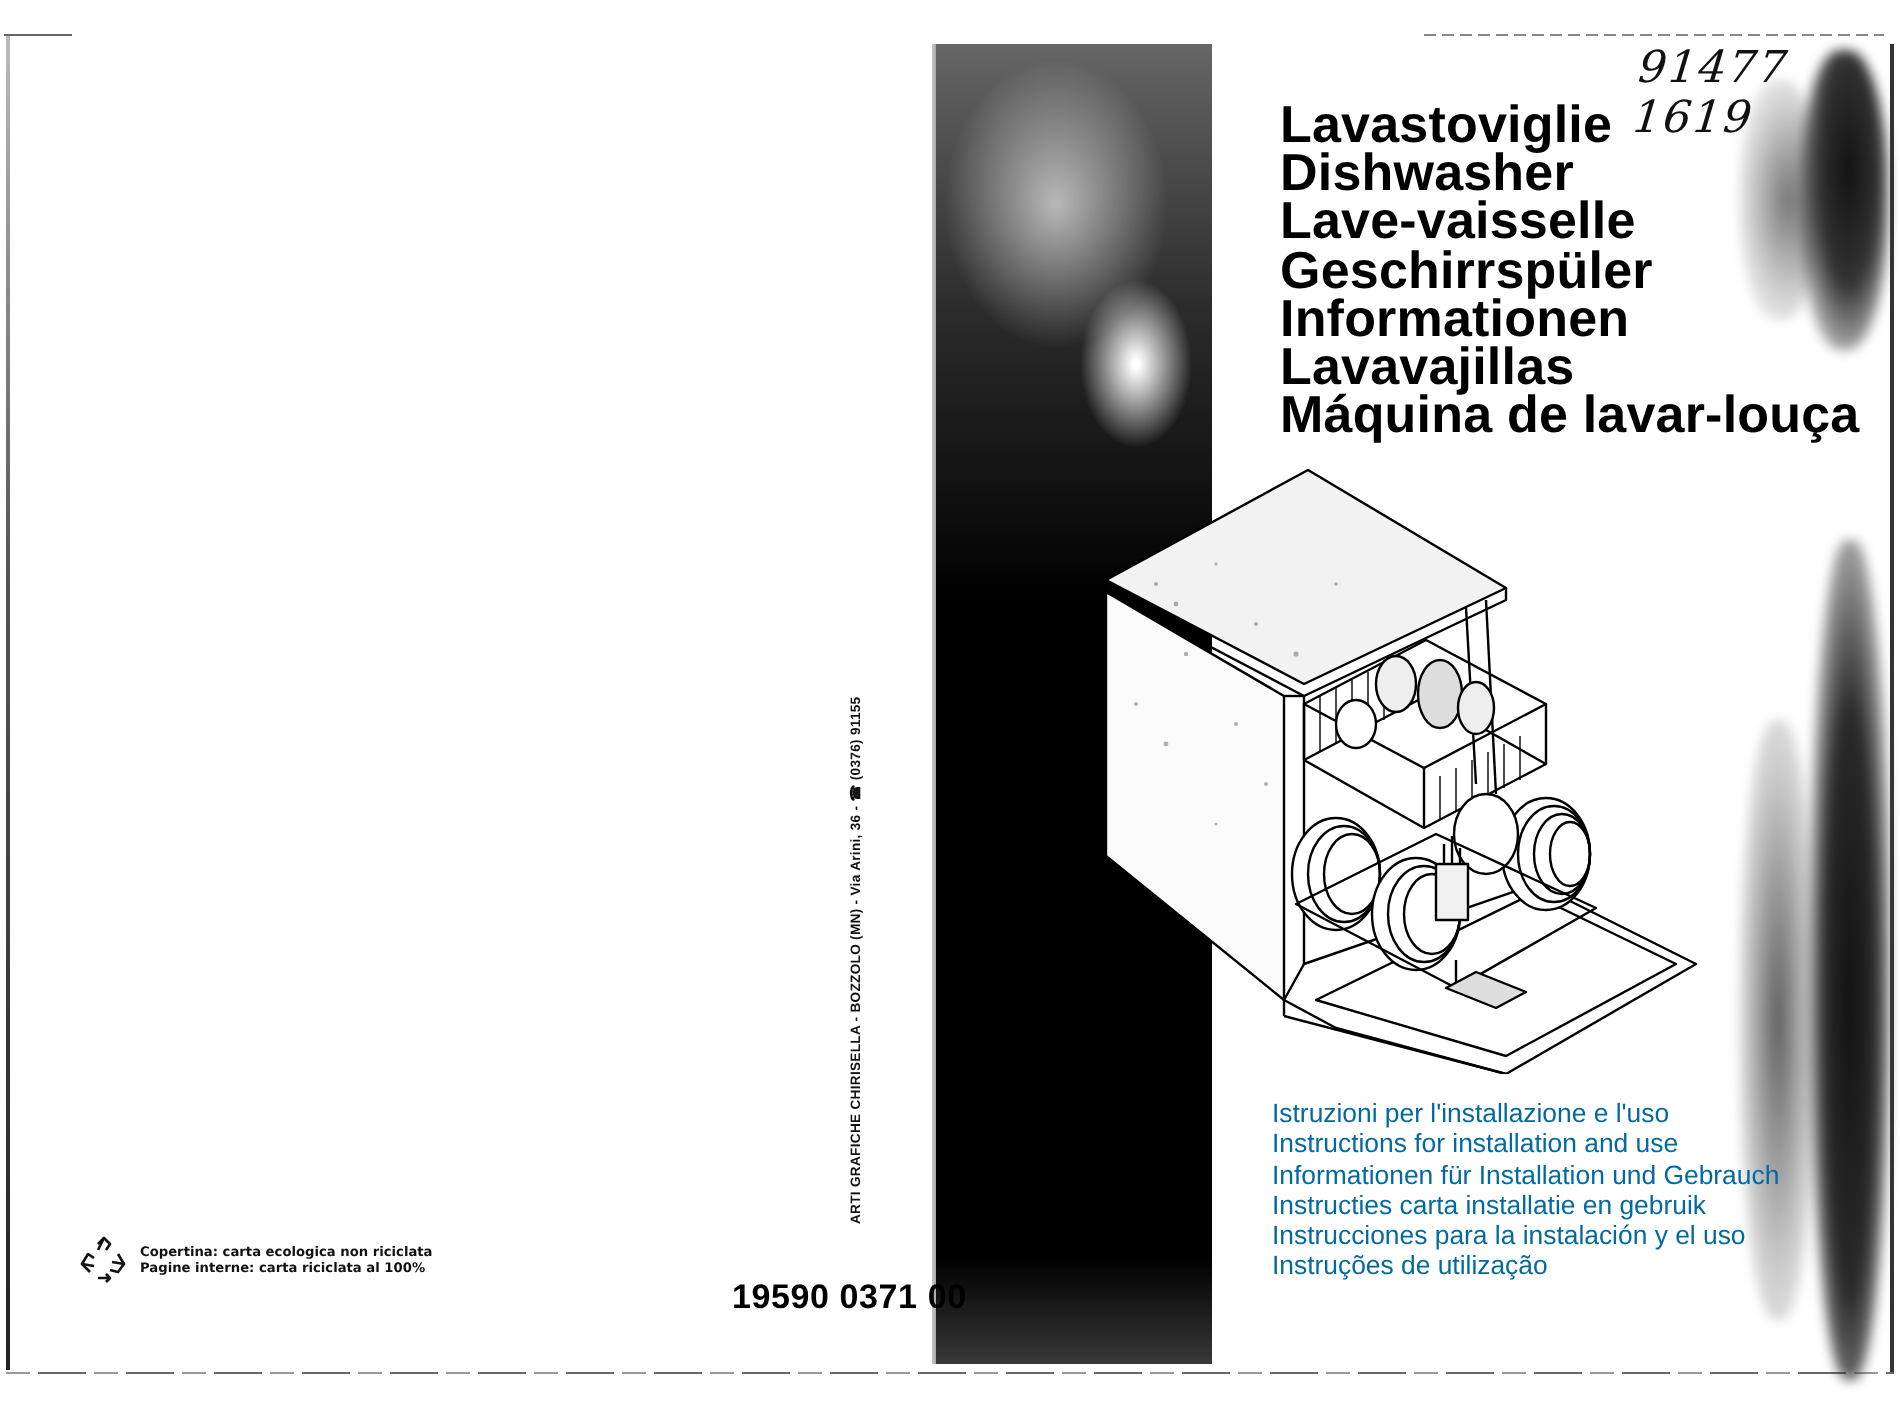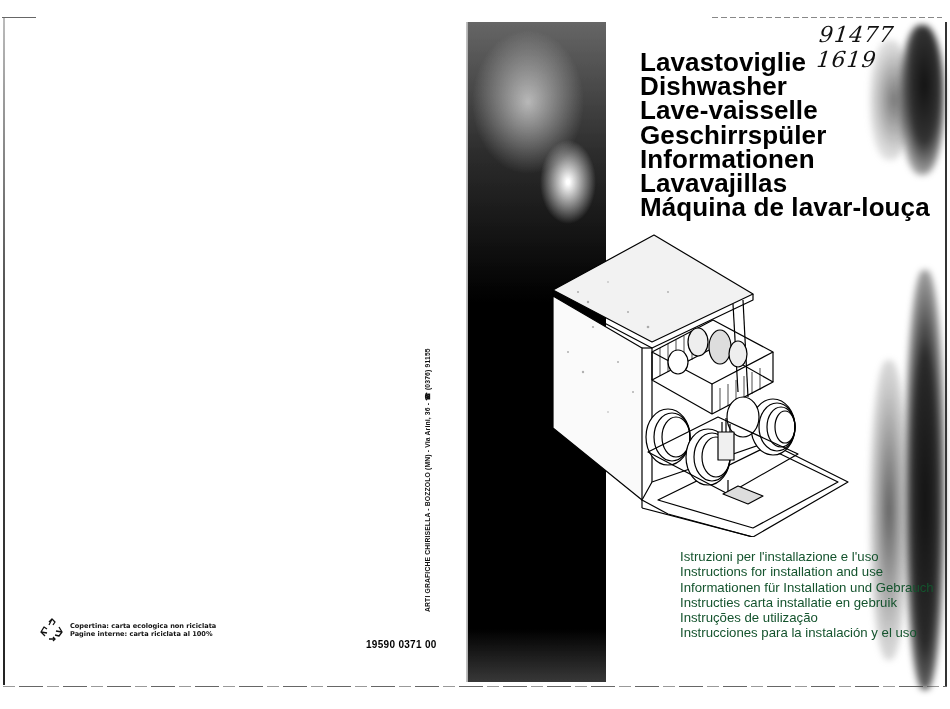--- a/index.html
+++ b/index.html
@@ -37,32 +37,32 @@
 
     
     .titles { position: absolute; left: 640px; top: 50px; }
     .title-line { font-family: "Liberation Sans", sans-serif; font-weight: bold; font-size: 26px; line-height: 24.2px; color: #000; letter-spacing: 0.1px; white-space: nowrap; }
 
     
     .illustration { position: absolute; left: 548px; top: 232px; width: 305px; height: 305px; }
 
     
     .instructions { position: absolute; left: 636px; top: 549px; }
-    .instr-line { font-family: "Liberation Sans", sans-serif; font-size: 13.2px; line-height: 15.3px; color: #14532d; white-space: nowrap; margin-left: 44px; }
+    .instr-line { font-family: "Liberation Sans", sans-serif; font-size: 13.2px; line-height: 15.3px; color: #0369a1; white-space: nowrap; }
 
     
     .printer-credit { position: absolute; left: 424px; top: 612px; transform-origin: 0 0; transform: rotate(-90deg); font-family: "Liberation Sans", sans-serif; font-size: 6.8px; font-weight: bold; color: #111; white-space: nowrap; letter-spacing: 0.15px; }
 
     
     .recycle { position: absolute; left: 40px; top: 618px; display: flex; align-items: center; gap: 6px; }
     .recycle-icon { width: 24px; height: 24px; }
     .recycle-text { font-family: "DejaVu Sans", sans-serif; font-weight: bold; font-size: 6.6px; line-height: 8.2px; color: #111; white-space: nowrap; }
 
     
-    .code-number { position: absolute; left: 366px; top: 639px; font-family: "Liberation Sans", sans-serif; font-size: 10px; font-weight: bold; color: #000; letter-spacing: 0.3px; }
+    .code-number { position: absolute; left: 366px; top: 639px; font-family: "Liberation Sans", sans-serif; font-size: 17px; font-weight: bold; color: #000; letter-spacing: 0.3px; }
   </style>
 </head>
 <body>
 
 <div class="page">
 
   <div class="frame-top-left"></div>
   <div class="frame-top-right"></div>
   <div class="frame-left"></div>
   <div class="frame-right"></div>
@@ -173,22 +173,22 @@
           <circle cx="45" cy="95" r="1.1"></circle>
       </g>
     </svg>
   </div>
 
   <div class="instructions">
     <div class="instr-line">Istruzioni per l'installazione e l'uso</div>
     <div class="instr-line">Instructions for installation and use</div>
     <div class="instr-line">Informationen für Installation und Gebrauch</div>
     <div class="instr-line">Instructies carta installatie en gebruik</div>
+    <div class="instr-line">Instrucciones para la instalación y el uso</div>
     <div class="instr-line">Instruções de utilização</div>
-    <div class="instr-line">Instrucciones para la instalación y el uso</div>
   </div>
 
   <div class="printer-credit">ARTI GRAFICHE CHIRISELLA - BOZZOLO (MN) - Via Arini, 36 - ☎ (0376) 91155</div>
 
   <div class="recycle">
     <svg class="recycle-icon" viewBox="0 0 24 24">
       <g fill="none" stroke="#111" stroke-width="1.3" stroke-linejoin="round">
         <path d="M9 4 L12 1 L15 4 L13 7"></path>
         <path d="M12 1 L9 7"></path>
         <path d="M19 9 L22 14 L19 18 L15 17"></path>

